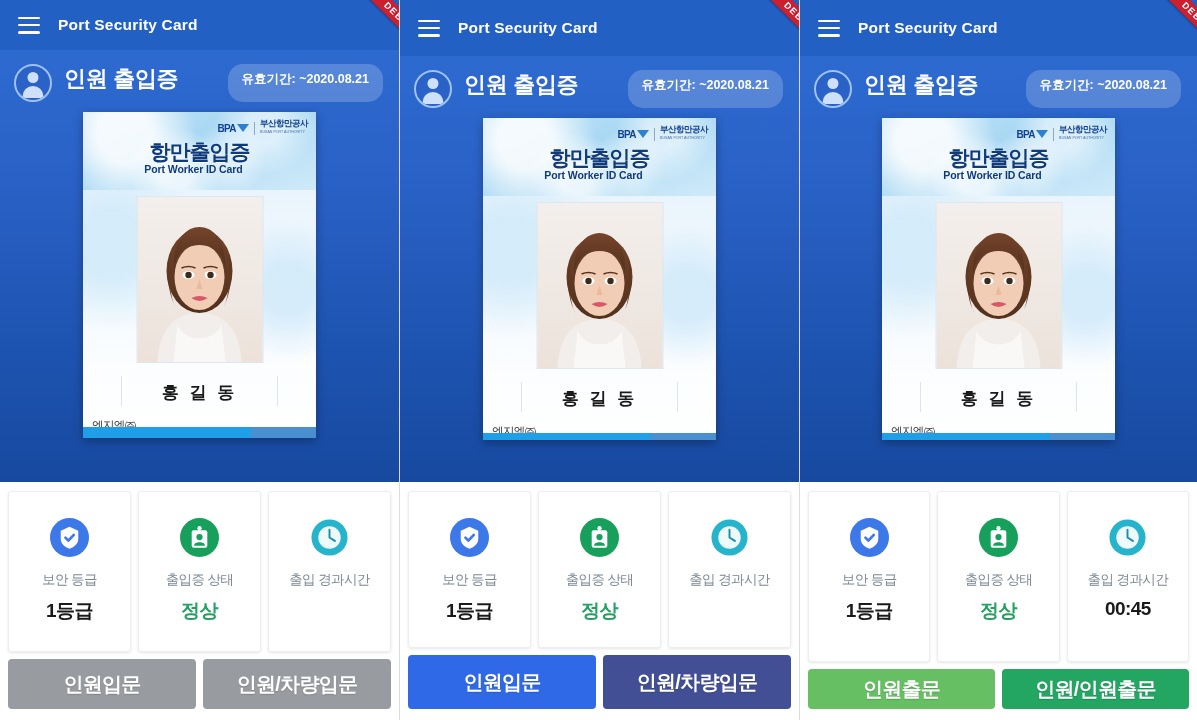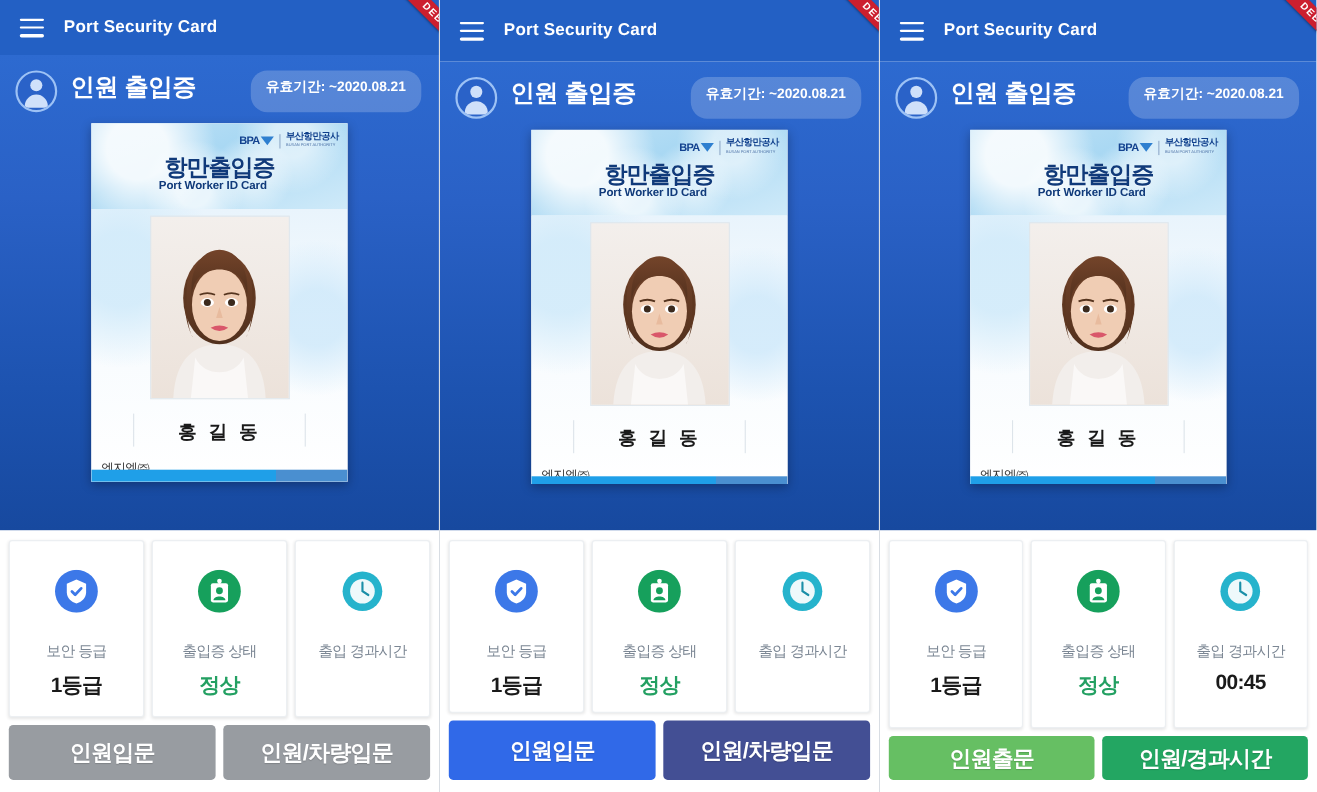--- a/index.html
+++ b/index.html
@@ -204,21 +204,21 @@
     background:#ffffff;
     border:1px solid #eceff2;
     border-radius:3px;
     box-shadow:0 1px 3px rgba(0,0,0,.10);
     display:flex;flex-direction:column;align-items:center;
     padding-top:26px;box-sizing:border-box;
   }
   .ico{width:39px;height:39px;flex:0 0 auto;}
   .ico svg{display:block;width:39px;height:39px;}
   .info-label{
-    margin-top:26px;font-size:13.5px;color:#7c8794;letter-spacing:-.6px;
+    margin-top:14px;font-size:13.5px;color:#7c8794;letter-spacing:-.6px;
     white-space:nowrap;
   }
   .info-value{
     margin-top:9px;font-size:19px;font-weight:bold;letter-spacing:-.6px;
     white-space:nowrap;min-height:22px;
   }
   .v-dark{color:#1a1a1a;}
   .v-green{color:#23a062;}
 
   
@@ -595,17 +595,17 @@
           <path d="M20 12 V20 L25.5 23.5" stroke="#1a8fa8" stroke-width="2" fill="none" stroke-linecap="round"></path>
             </svg>
         </div>
         <div class="info-label">출입 경과시간</div>
         <div class="info-value v-dark">00:45</div>
       </div>
     </div>
 
     <div class="btn-row">
       <button class="btn btn-lgreen">인원출문</button>
-      <button class="btn btn-dgreen">인원/경과시간</button>
+      <button class="btn btn-dgreen">인원/인원출문</button>
     </div>
   </div>
 
 </div>
 
 </body></html>

